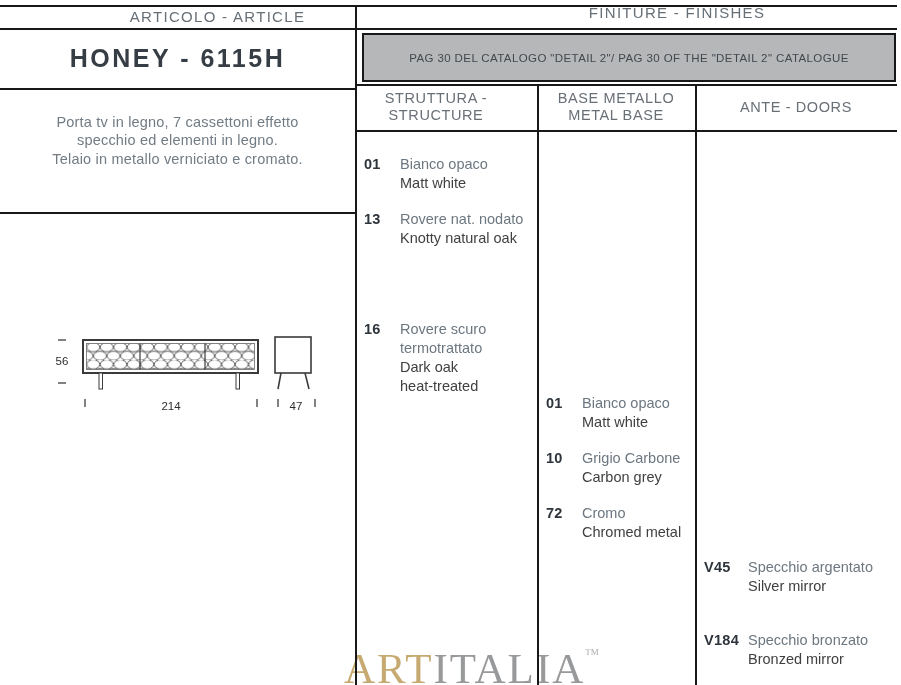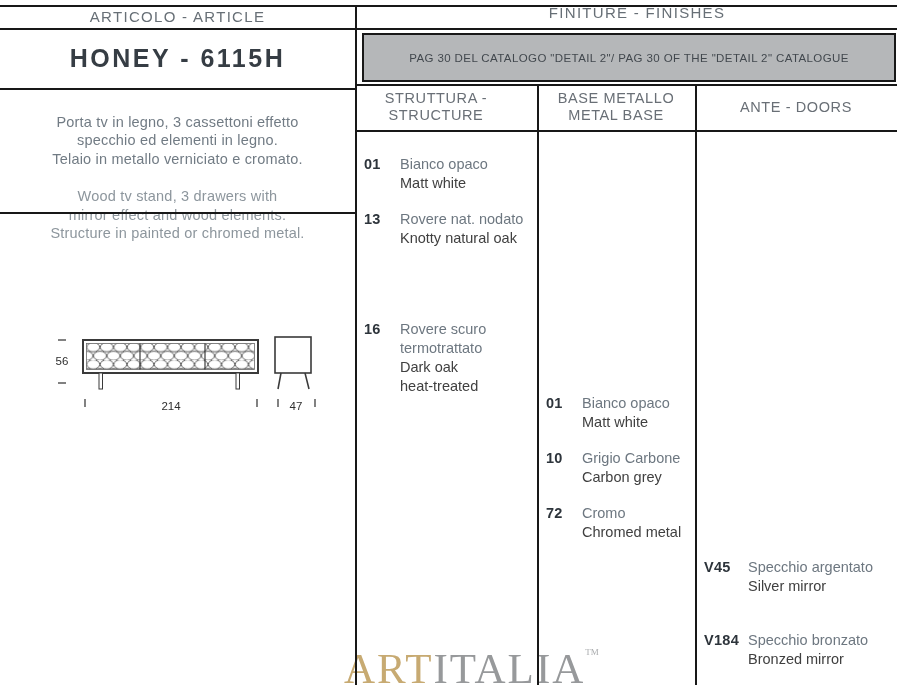--- a/index.html
+++ b/index.html
@@ -5,21 +5,21 @@
   html,body{margin:0;padding:0;background:#ffffff;}
   #sheet{
     position:relative;width:901px;height:685px;background:#fff;overflow:hidden;
     font-family:"Liberation Sans", sans-serif;color:#3a4147;
   }
   
   .hl{position:absolute;height:2px;background:#181818;z-index:3;}
   .vl{position:absolute;width:2px;background:#181818;z-index:3;}
   
   .cell{position:absolute;display:flex;align-items:center;justify-content:center;text-align:center;}
-  .hdr-label{font-size:15px;letter-spacing:1.3px;color:#676f76;}
+  .hdr-label{font-size:15px;letter-spacing:1.3px;color:#676f76;padding-left:40px;}
   #product-name{font-size:25px;letter-spacing:2.5px;color:#363d44;font-weight:700;}
   #catalogue-bar{
     position:absolute;left:362px;top:33px;width:534px;height:49px;
     background:#b5b7b9;border:2px solid #181818;box-sizing:border-box;
     display:flex;align-items:center;justify-content:center;
     font-size:11.5px;letter-spacing:0.4px;color:#42484e;z-index:2;
   }
   .col-hdr{font-size:14.5px;letter-spacing:0.6px;color:#696f76;white-space:pre-line;line-height:17px;}
   #description{
     position:absolute;left:0;top:94px;width:355px;text-align:center;
@@ -66,26 +66,23 @@
   <div id="catalogue-bar">
     <span>PAG 30 DEL CATALOGO "DETAIL 2"/  PAG 30 OF THE "DETAIL 2" CATALOGUE</span>
   </div>
 
   <div class="cell col-hdr" style="left:355px;top:84px;width:162px;height:46px">STRUTTURA - STRUCTURE</div>
   <div class="cell col-hdr" style="left:695px;top:84px;width:202px;height:46px">ANTE - DOORS</div>
   <div class="cell col-hdr" style="left:537px;top:84px;width:158px;height:46px">BASE METALLO
 METAL BASE</div>
 
   <div id="description">
-    <div class="it">Porta tv in legno, 3 cassettoni effetto
+    <div class="it">Porta tv in legno, 7 cassettoni effetto
 specchio ed elementi in legno.
 Telaio in metallo verniciato e cromato.</div>
-    <div class="en">Wood tv stand, 3 drawers with
-mirror effect and wood elements.
-Structure in painted or chromed metal.</div>
   </div>
 
   <svg id="drawing" width="290" height="95" viewBox="0 0 290 95">
     <defs>
       <pattern id="honey" x="46.5" y="18" width="13.5" height="17.2" patternUnits="userSpaceOnUse">
         <ellipse cx="6.75" cy="4.2" rx="6.4" ry="4.6" fill="none" stroke="#4a4a4a" stroke-width="0.9"></ellipse>
         <ellipse cx="0" cy="12.8" rx="6.4" ry="4.6" fill="none" stroke="#4a4a4a" stroke-width="0.9"></ellipse>
         <ellipse cx="13.5" cy="12.8" rx="6.4" ry="4.6" fill="none" stroke="#4a4a4a" stroke-width="0.9"></ellipse>
       </pattern>
     </defs>

